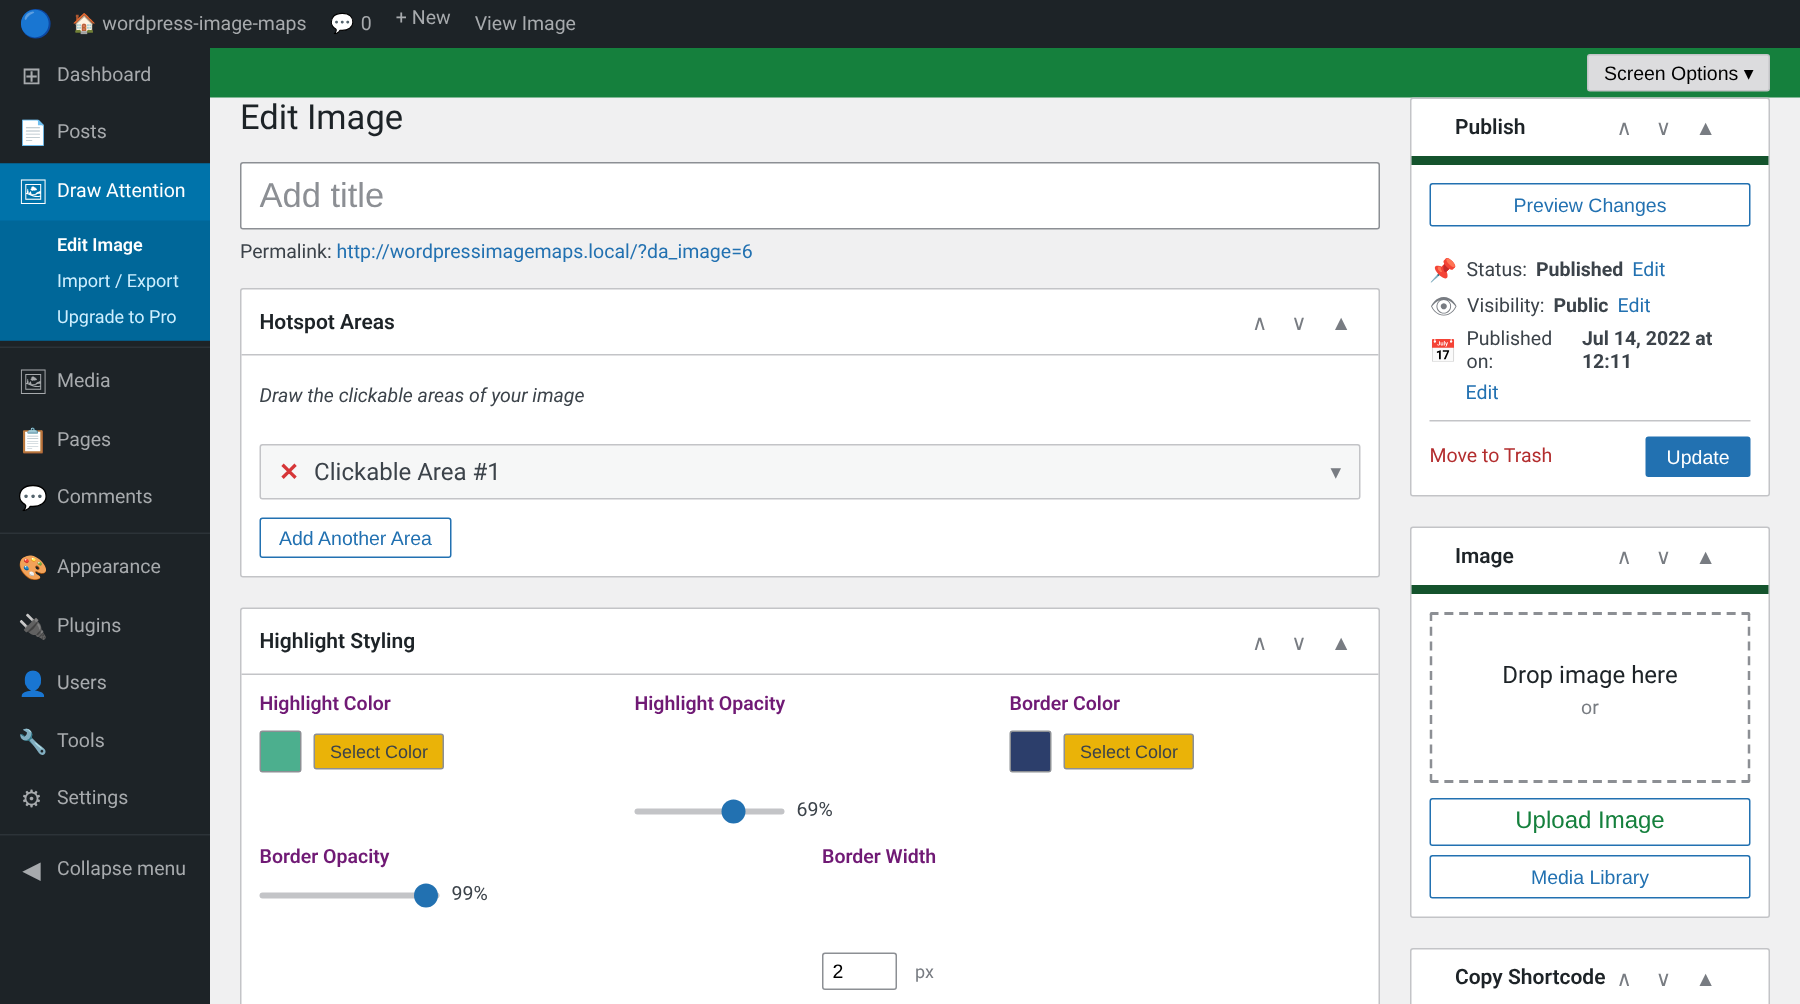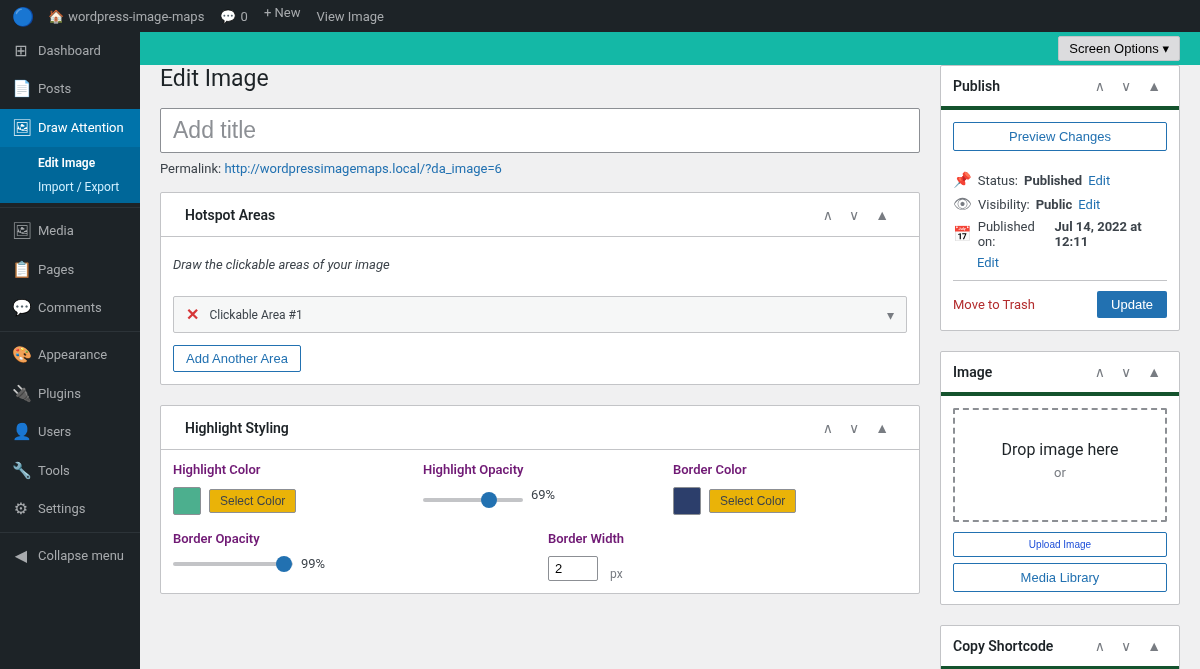--- a/index.html
+++ b/index.html
@@ -56,21 +56,21 @@
       font-size: 12px;
     }
     .submenu-item.active-sub { color: #fff; font-weight: 600; }
 
     
     #wpwrap { flex: 1; display: flex; flex-direction: column; min-width: 0; }
     #screen-meta-links {
       display: flex;
       justify-content: flex-end;
       padding: 4px 20px;
-      background: #14b8a6;
+      background: #15803d;
     }
     .screen-options-btn {
       background: #dcdcde;
       border: 1px solid #c3c4c7;
       padding: 4px 10px;
       font-size: 13px;
       cursor: pointer;
       border-radius: 2px;
       display: flex;
       align-items: center;
@@ -116,21 +116,21 @@
     
     .postbox {
       background: #fff;
       border: 1px solid #c3c4c7;
       margin-bottom: 20px;
       border-radius: 2px;
     }
     .postbox-header {
       display: flex;
       align-items: center;
-      padding: 0 24px;
+      padding: 0 12px;
       border-bottom: 1px solid #c3c4c7;
       min-height: 44px;
     }
     .postbox-title {
       font-size: 14px;
       font-weight: 600;
       color: #1d2327;
       flex: 1;
     }
     .postbox-controls { display: flex; gap: 4px; align-items: center; }
@@ -161,21 +161,21 @@
       margin-bottom: 8px;
       border-radius: 2px;
     }
     .clickable-area-delete {
       color: #d63638;
       cursor: pointer;
       font-size: 16px;
       margin-right: 10px;
       font-weight: bold;
     }
-    .clickable-area-label { flex: 1; font-size: 12px; color: #3c434a; }
+    .clickable-area-label { flex: 1; font-size: 16px; color: #3c434a; }
     .clickable-area-toggle {
       cursor: pointer;
       color: #787c82;
       font-size: 14px;
     }
     .add-area-btn {
       background: #fff;
       border: 1px solid #2271b1;
       color: #2271b1;
       padding: 5px 12px;
@@ -219,22 +219,23 @@
       background: #eab308;
       border: 1px solid #8c8f94;
       padding: 4px 10px;
       cursor: pointer;
       font-size: 12px;
       border-radius: 2px;
       color: #3c434a;
     }
     .opacity-row {
       display: flex;
-      align-items: flex-end;
+      align-items: center;
       gap: 8px;
+      margin-top: 46px;
     }
     .opacity-slider {
       width: 100px;
       accent-color: #2271b1;
     }
     .opacity-val { font-size: 13px; color: #3c434a; }
 
     .highlight-grid-2 {
       display: grid;
       grid-template-columns: 1fr 1fr;
@@ -251,22 +252,22 @@
     }
     .px-label { font-size: 12px; color: #787c82; margin-left: 4px; }
 
     
     #postbox-container-1 { width: 240px; flex-shrink: 0; }
 
     .side-postbox { background: #fff; border: 1px solid #c3c4c7; margin-bottom: 20px; border-radius: 2px; }
     .side-postbox-header {
       display: flex;
       align-items: center;
-      padding: 0 12px;
-      border-bottom: 4px solid #14532d;
+      padding: 0 29px;
+      border-bottom: 6px solid #14532d;
       min-height: 44px;
     }
     .side-postbox-title { font-size: 14px; font-weight: 600; color: #1d2327; flex: 1; }
     .side-postbox-body { padding: 12px; }
 
     .publish-actions { margin-bottom: 10px; }
     .preview-btn {
       width: 100%;
       padding: 6px 12px;
       background: #fff;
@@ -312,22 +313,22 @@
       margin-bottom: 10px;
     }
     .drop-text { font-size: 16px; margin-bottom: 6px; color: #1d2327; }
     .drop-or { font-size: 13px; color: #787c82; margin-bottom: 10px; }
     .upload-img-btn {
       display: block;
       width: 100%;
       padding: 6px 12px;
       background: #fff;
       border: 1px solid #2271b1;
-      color: #1d4ed8;
-      font-size: 10px;
+      color: #15803d;
+      font-size: 16px;
       cursor: pointer;
       border-radius: 2px;
       margin-bottom: 6px;
       text-align: center;
     }
     .media-lib-btn {
       display: block;
       width: 100%;
       padding: 6px 12px;
       background: #fff;
@@ -393,20 +394,23 @@
         <span class="menu-item-icon">🖼</span>
         <span>Draw Attention</span>
       </div>
       <div style="background:#006799; padding: 4px 0;">
         <div class="submenu-item active-sub" style="color:#fff;">
           <span>Edit Image</span>
         </div>
         <div class="submenu-item" style="color:#ceefff;">
           <span>Import / Export</span>
         </div>
+        <div class="submenu-item" style="color:#ceefff;">
+          <span>Upgrade to Pro</span>
+        </div>
       </div>
     </div>
     <div class="menu-separator"></div>
     <div class="menu-item">
       <span class="menu-item-icon">🖼</span>
       <span>Media</span>
     </div>
     <div class="menu-item">
       <span class="menu-item-icon">📋</span>
       <span>Pages</span>

